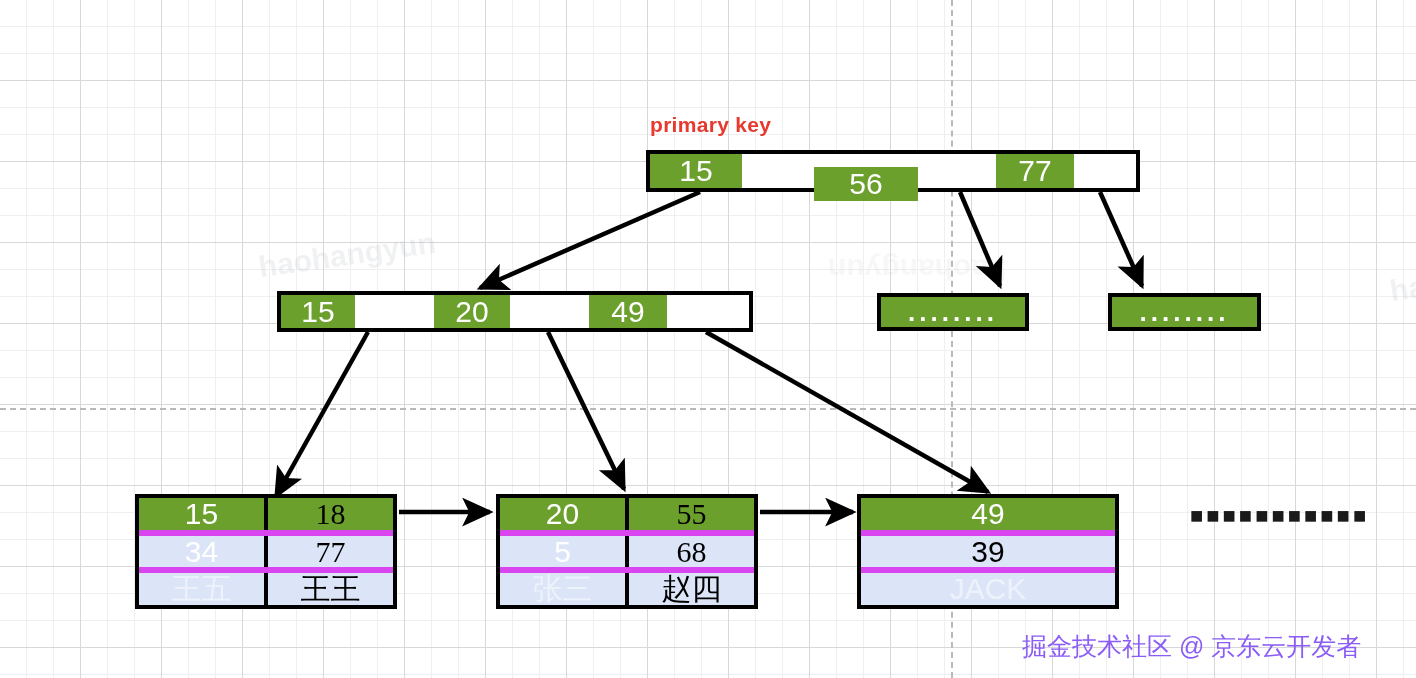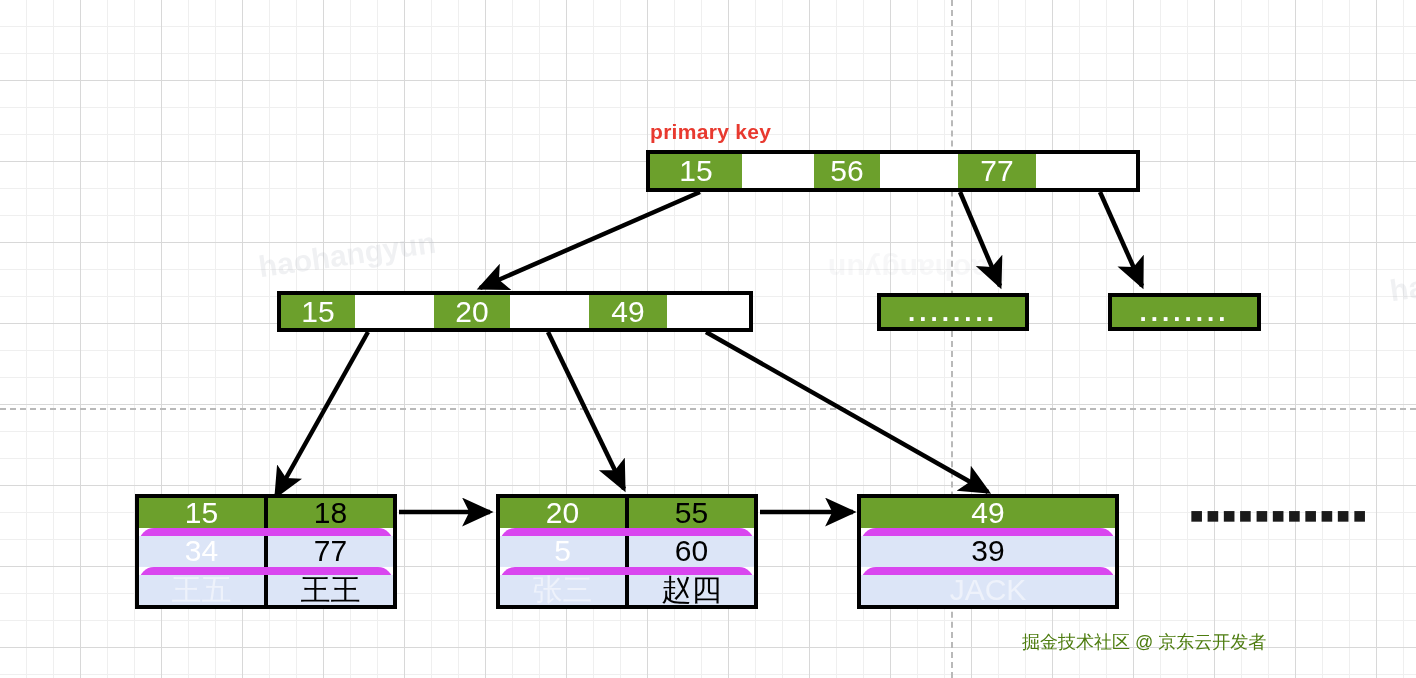--- a/index.html
+++ b/index.html
@@ -77,48 +77,48 @@
   }
 
   
   .leaf{
     position:absolute;box-sizing:border-box;
     border:4px solid #000;
     display:flex;flex-direction:column;
     z-index:4;background:#ffffff;
   }
   .leaf-row{display:flex;flex:1 1 0;}
-  .leaf-row + .leaf-row{border-top:8px solid #d946ef;border-radius:15px;}
+  .leaf-row + .leaf-row{border-top:6px solid #d946ef;}
   .leaf-cell{
     flex:1 1 0;
     display:flex;align-items:center;justify-content:center;
     font-size:30px;line-height:1;
     box-sizing:border-box;
   }
-  .leaf-cell + .leaf-cell{border-left:4px solid #000;}
+  .leaf-cell + .leaf-cell{border-left:4px solid #000;font-family:Liberation Serif, serif;}
   .leaf-row.keyrow .leaf-cell{background:#6ca02c;}
   .leaf-row.datarow .leaf-cell{background:#dce5f7;}
   .txt-white{color:#ffffff;}
   .txt-black{color:#000000;}
   .txt-faint{color:#eef2fb;}
 
   
   .pk-label{
     position:absolute;
     color:#e8392f;font-size:21px;font-weight:700;
     letter-spacing:.3px;white-space:nowrap;z-index:6;
   }
   .dot-line{
     position:absolute;z-index:5;
     color:#1a1a1a;font-size:22px;font-weight:700;
     letter-spacing:3px;line-height:1;white-space:nowrap;
   }
   .wm-brand{
     position:absolute;z-index:7;
-    color:#4d7c0f;font-size:18px;white-space:nowrap;
+    color:#8b5cf6;font-size:25px;white-space:nowrap;
     font-family:"Liberation Sans","DejaVu Sans",sans-serif;
   }
   svg.links{position:absolute;left:0;top:0;width:1416px;height:678px;z-index:3;}
 </style>
 </head>
 <body>
 
 <div id="canvas"></div>
 
 <div class="guide-v" style="left:951px;"></div>
@@ -147,26 +147,26 @@
     <line x1="548" y1="332" x2="624" y2="489"></line>
 
     <line x1="706" y1="332" x2="988" y2="492"></line>
 
     <line x1="399" y1="512" x2="490" y2="512"></line>
 
     <line x1="760" y1="512" x2="853" y2="512"></line>
   </g>
 </svg>
 
-<div class="pk-label" style="left:650px;top:120px;">primary key</div>
+<div class="pk-label" style="left:650px;top:113px;">primary key</div>
 
 <div class="node idx" id="root-node" style="left:646px;top:150px;width:494px;height:42px;">
   <div class="cell key" style="width:92px;">15</div>
   <div class="cell ptr" style="width:72px;"></div>
-  <div class="cell key" style="width:66px;">56</div>
+  <div class="cell key" style="width:104px;margin-top:13px;">56</div>
   <div class="cell ptr" style="width:78px;"></div>
   <div class="cell key" style="width:78px;">77</div>
   <div class="cell ptr" style="flex:1 1 auto;"></div>
 </div>
 
 <div class="node idx" id="internal-node" style="left:277px;top:291px;width:476px;height:41px;">
   <div class="cell key" style="width:74px;">15</div>
   <div class="cell ptr" style="width:79px;"></div>
   <div class="cell key" style="width:76px;">20</div>
   <div class="cell ptr" style="width:79px;"></div>
@@ -196,21 +196,21 @@
   </div>
 </div>
 
 <div class="leaf" style="left:496px;top:494px;width:262px;height:115px;">
   <div class="leaf-row keyrow">
     <div class="leaf-cell txt-white">20</div>
     <div class="leaf-cell txt-black">55</div>
   </div>
   <div class="leaf-row datarow">
     <div class="leaf-cell txt-white">5</div>
-    <div class="leaf-cell txt-black">60</div>
+    <div class="leaf-cell txt-black">68</div>
   </div>
   <div class="leaf-row datarow">
     <div class="leaf-cell txt-faint">张三</div>
     <div class="leaf-cell txt-black">赵四</div>
   </div>
 </div>
 
 <div class="leaf" style="left:857px;top:494px;width:262px;height:115px;">
   <div class="leaf-row keyrow">
     <div class="leaf-cell txt-white">49</div>

